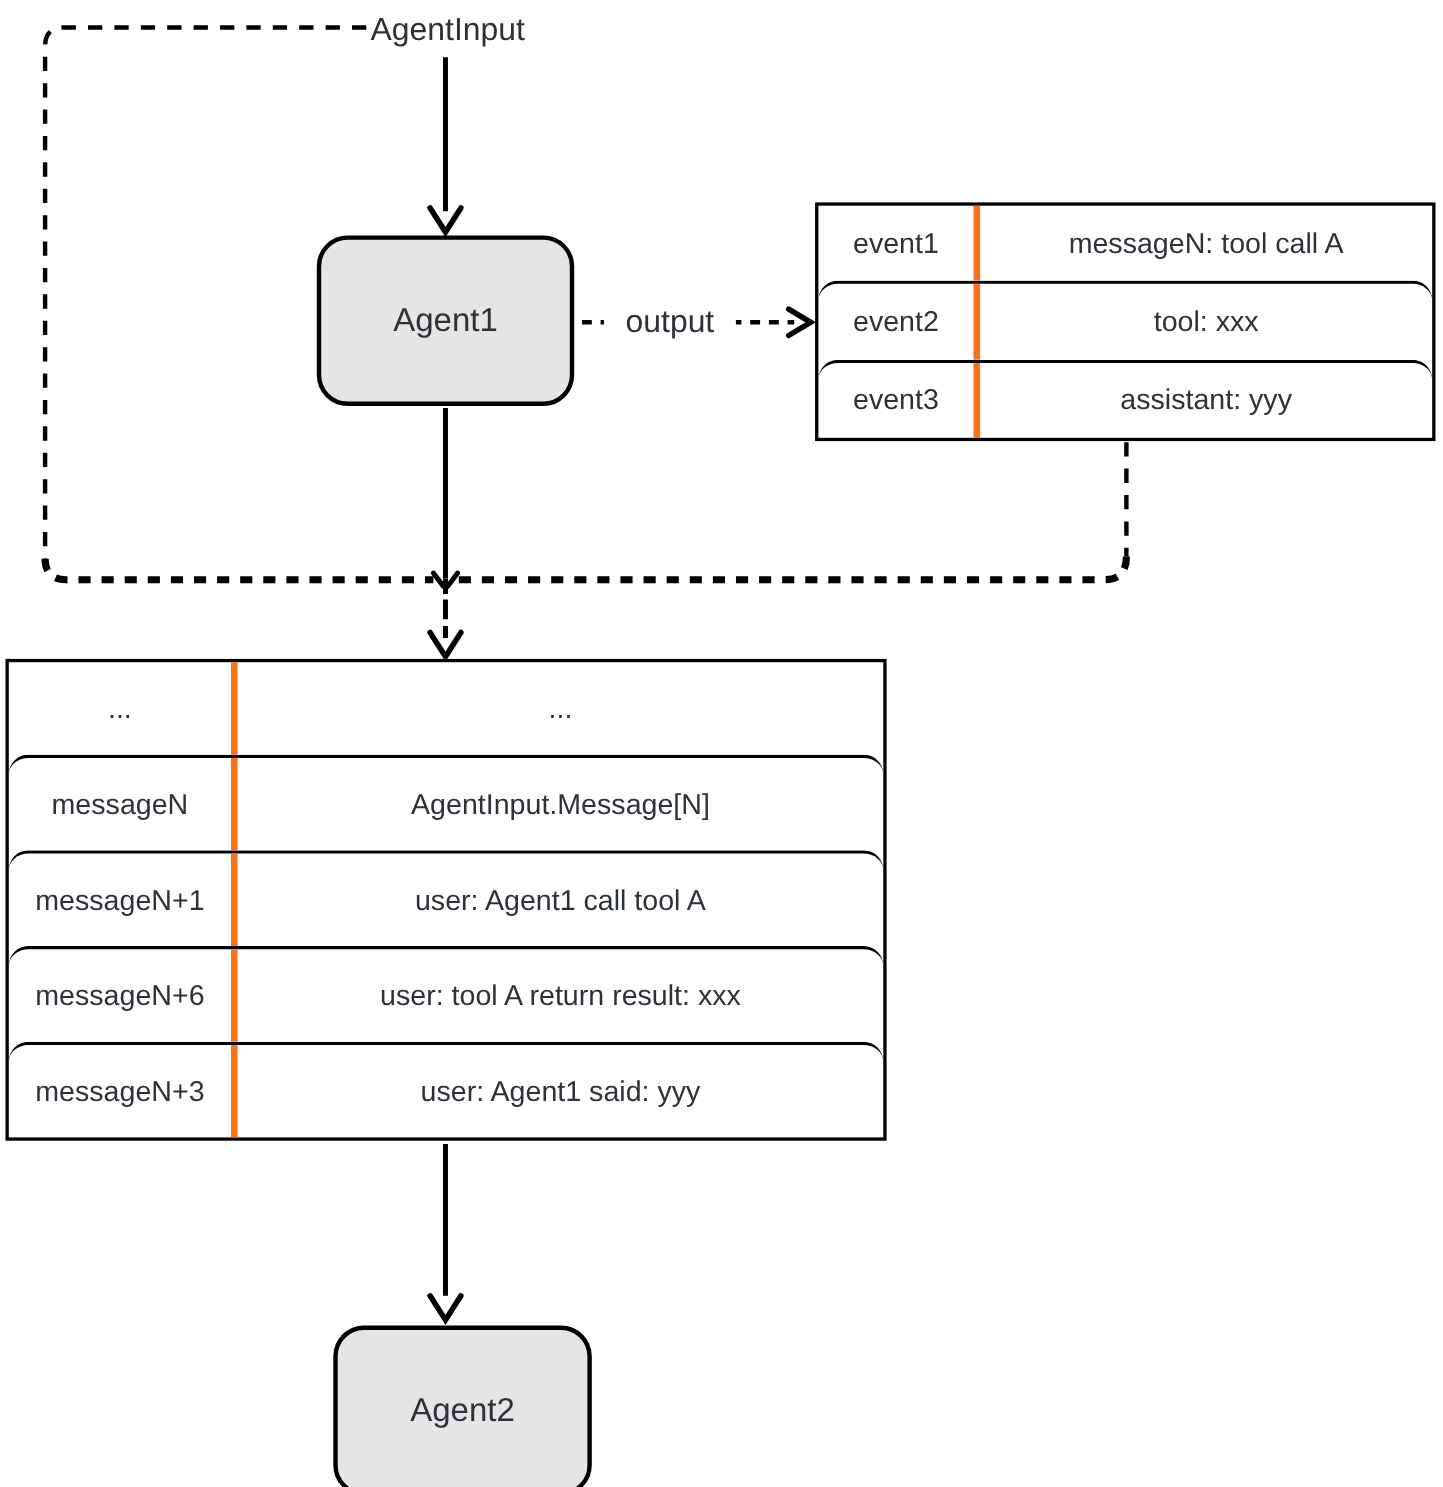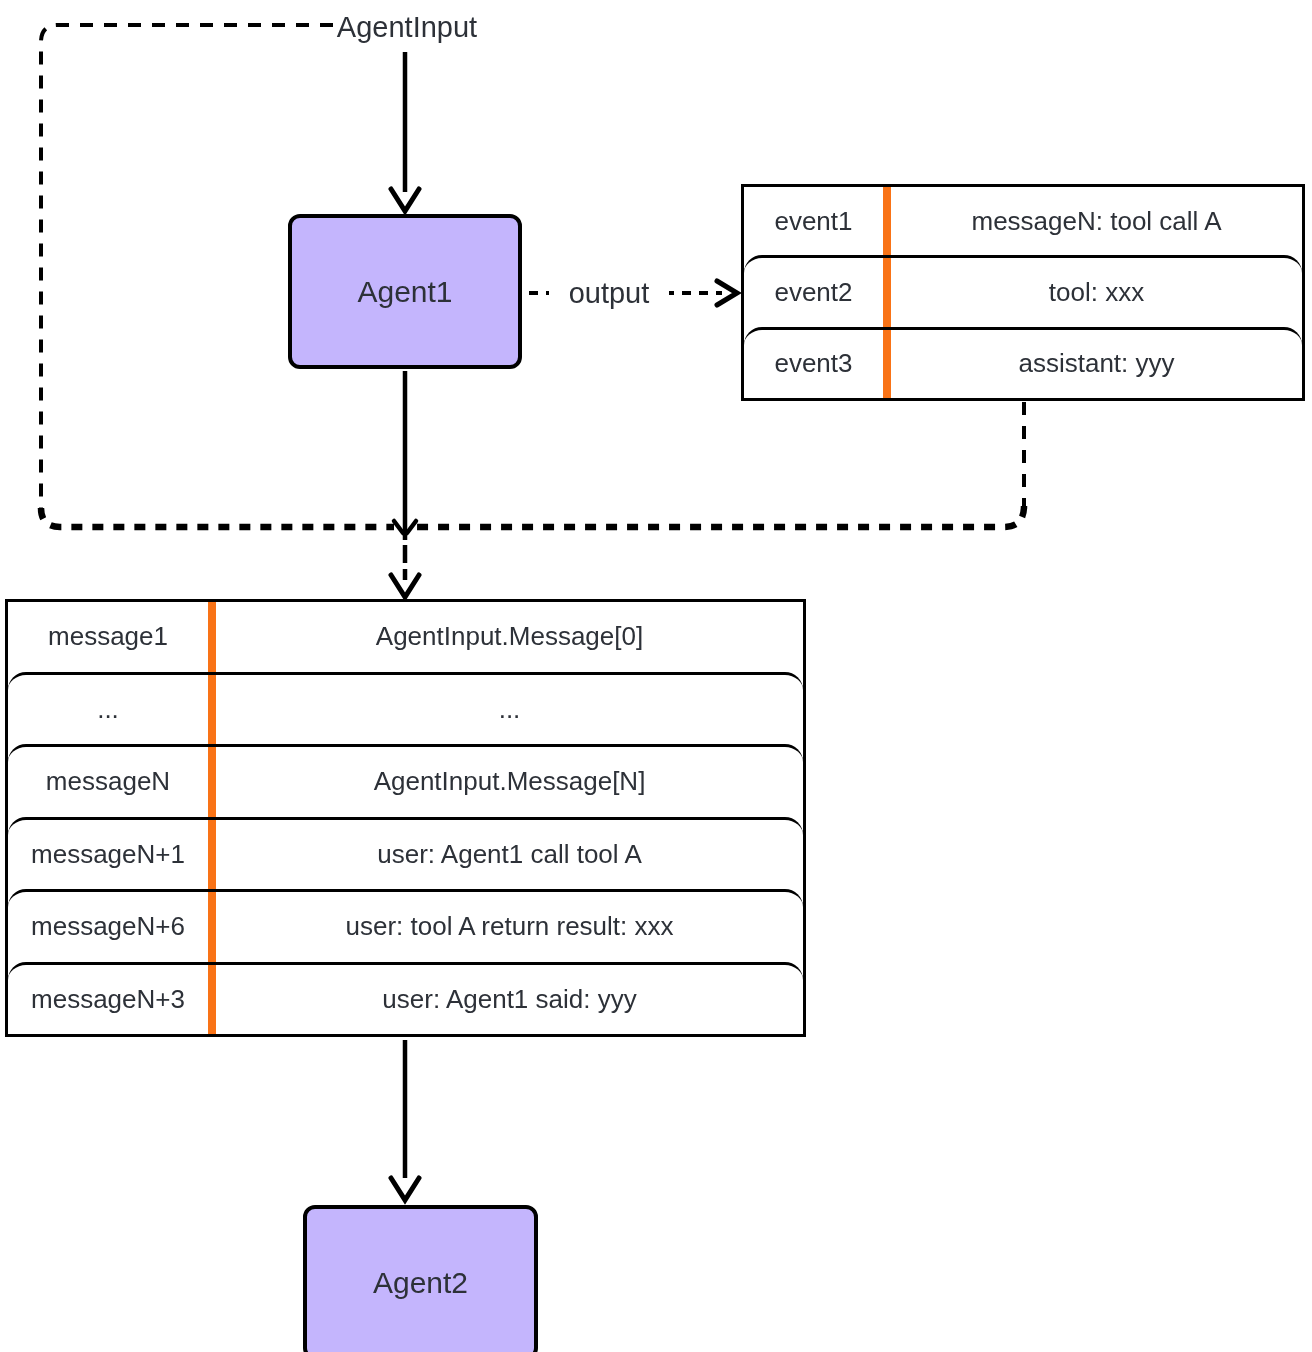--- a/index.html
+++ b/index.html
@@ -2,39 +2,39 @@
 <html><head>
 <meta charset="utf-8">
 <style>
   html,body{margin:0;padding:0;background:#ffffff;}
   body{width:1312px;height:1352px;overflow:hidden;
        font-family:"Liberation Sans","DejaVu Sans",sans-serif;color:#2d3138;}
   .canvas{position:relative;width:1312px;height:1352px;background:#ffffff;margin-top:12px;}
   .layer{position:absolute;left:0;top:0;width:1312px;height:1352px;}
 
   
-  .node{position:absolute;box-sizing:border-box;background:#c4b5fd;border:4px solid #000;
-        border-radius:12px;display:flex;align-items:center;justify-content:center;}
+  .node{position:absolute;box-sizing:border-box;background:#e5e5e5;border:4px solid #000;
+        border-radius:28px;display:flex;align-items:center;justify-content:center;}
   .node span{font-size:30px;color:#2d3138;}
   .node-agent1{left:288px;top:202px;width:234px;height:155px;}
   .node-agent2{left:303px;top:1193px;width:235px;height:155px;}
 
   
   .free-label{position:absolute;text-align:center;color:#2d3138;}
   .lbl-agentinput{left:326px;top:0px;width:162px;height:30px;line-height:30px;font-size:29px;}
   .lbl-output{left:549px;top:263px;width:120px;height:36px;line-height:36px;font-size:29px;background:#ffffff;}
 
   
   .tbl{position:absolute;box-sizing:border-box;background:#ffffff;border:3px solid #000;
        display:flex;flex-direction:column;}
   .trow{flex:1;display:grid;grid-template-columns:var(--kw) 1fr;}
   .trow + .trow{border-top:3px solid #000;border-radius:18px;}
   .tcell{display:flex;align-items:center;justify-content:center;font-size:26px;color:#2d3138;
          padding:0 10px;white-space:nowrap;overflow:hidden;}
-  .tcell.key{border-right:8px solid #f97316;text-align:center;}
+  .tcell.key{border-right:6px solid #f97316;text-align:center;}
   .tbl-events{left:741px;top:172px;width:564px;height:217px;--kw:147px;}
   .tbl-messages{left:5px;top:587px;width:801px;height:438px;--kw:208px;}
 
   svg path{fill:none;stroke:#000;}
 </style>
 </head>
 <body>
 
 <div class="canvas">
 
@@ -95,24 +95,20 @@
       <div class="tcell">tool: xxx</div>
     </div>
     <div class="trow">
       <div class="tcell key">event3</div>
       <div class="tcell">assistant: yyy</div>
     </div>
   </div>
 
   <div class="tbl tbl-messages">
     <div class="trow">
-      <div class="tcell key">message1</div>
-      <div class="tcell">AgentInput.Message[0]</div>
-    </div>
-    <div class="trow">
       <div class="tcell key">...</div>
       <div class="tcell">...</div>
     </div>
     <div class="trow">
       <div class="tcell key">messageN</div>
       <div class="tcell">AgentInput.Message[N]</div>
     </div>
     <div class="trow">
       <div class="tcell key">messageN+1</div>
       <div class="tcell">user: Agent1 call tool A</div>

